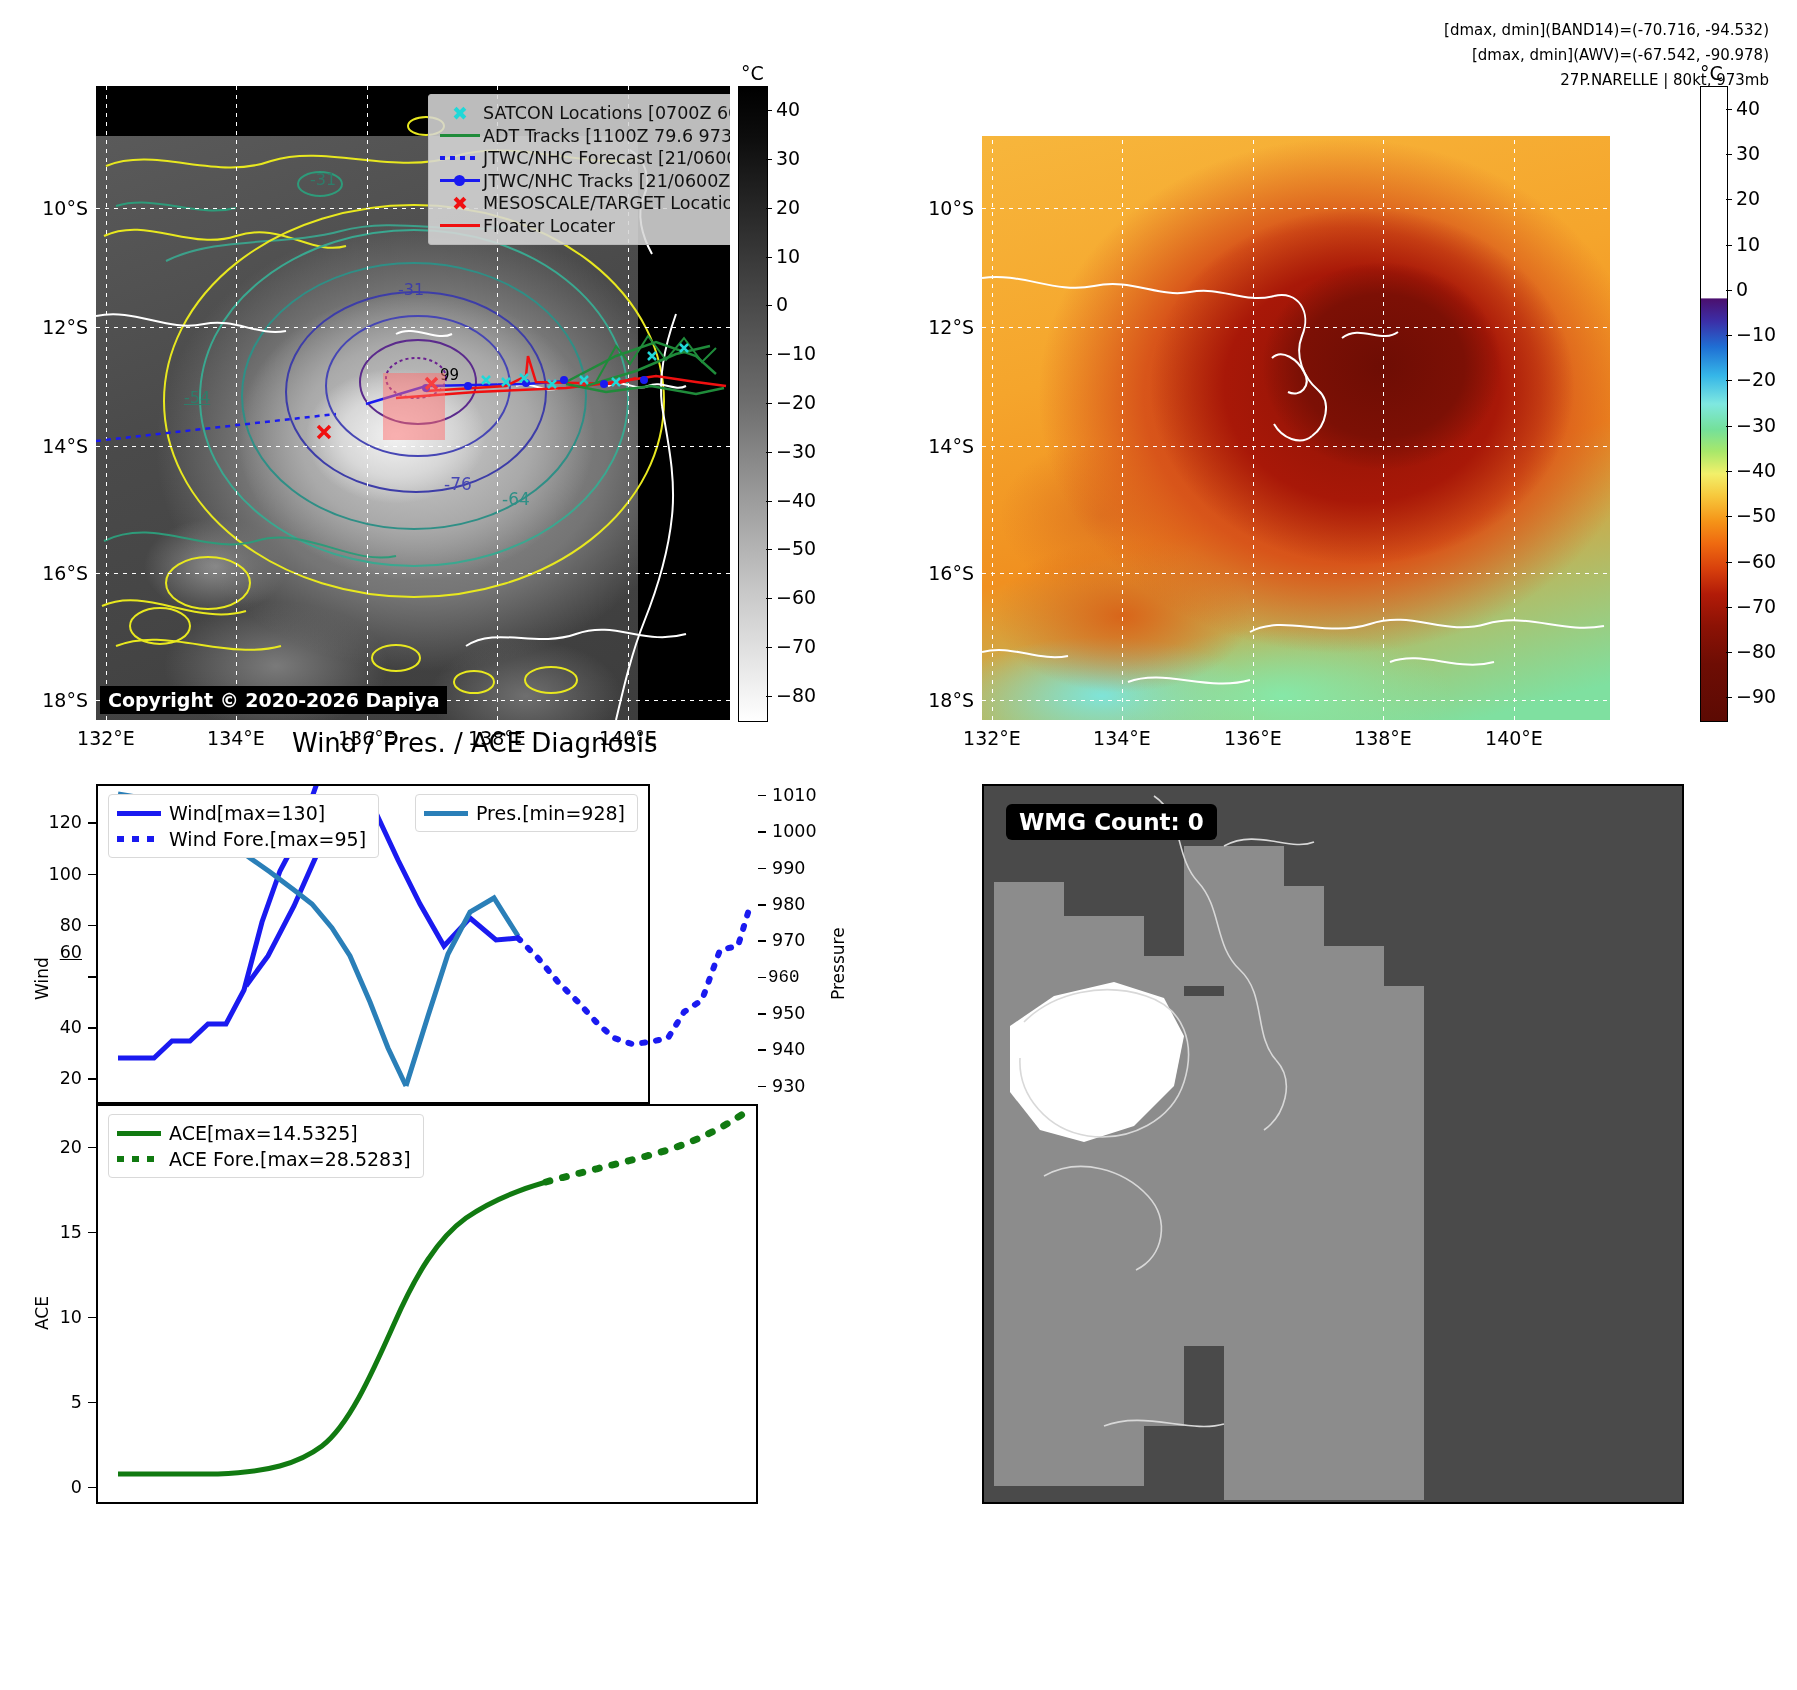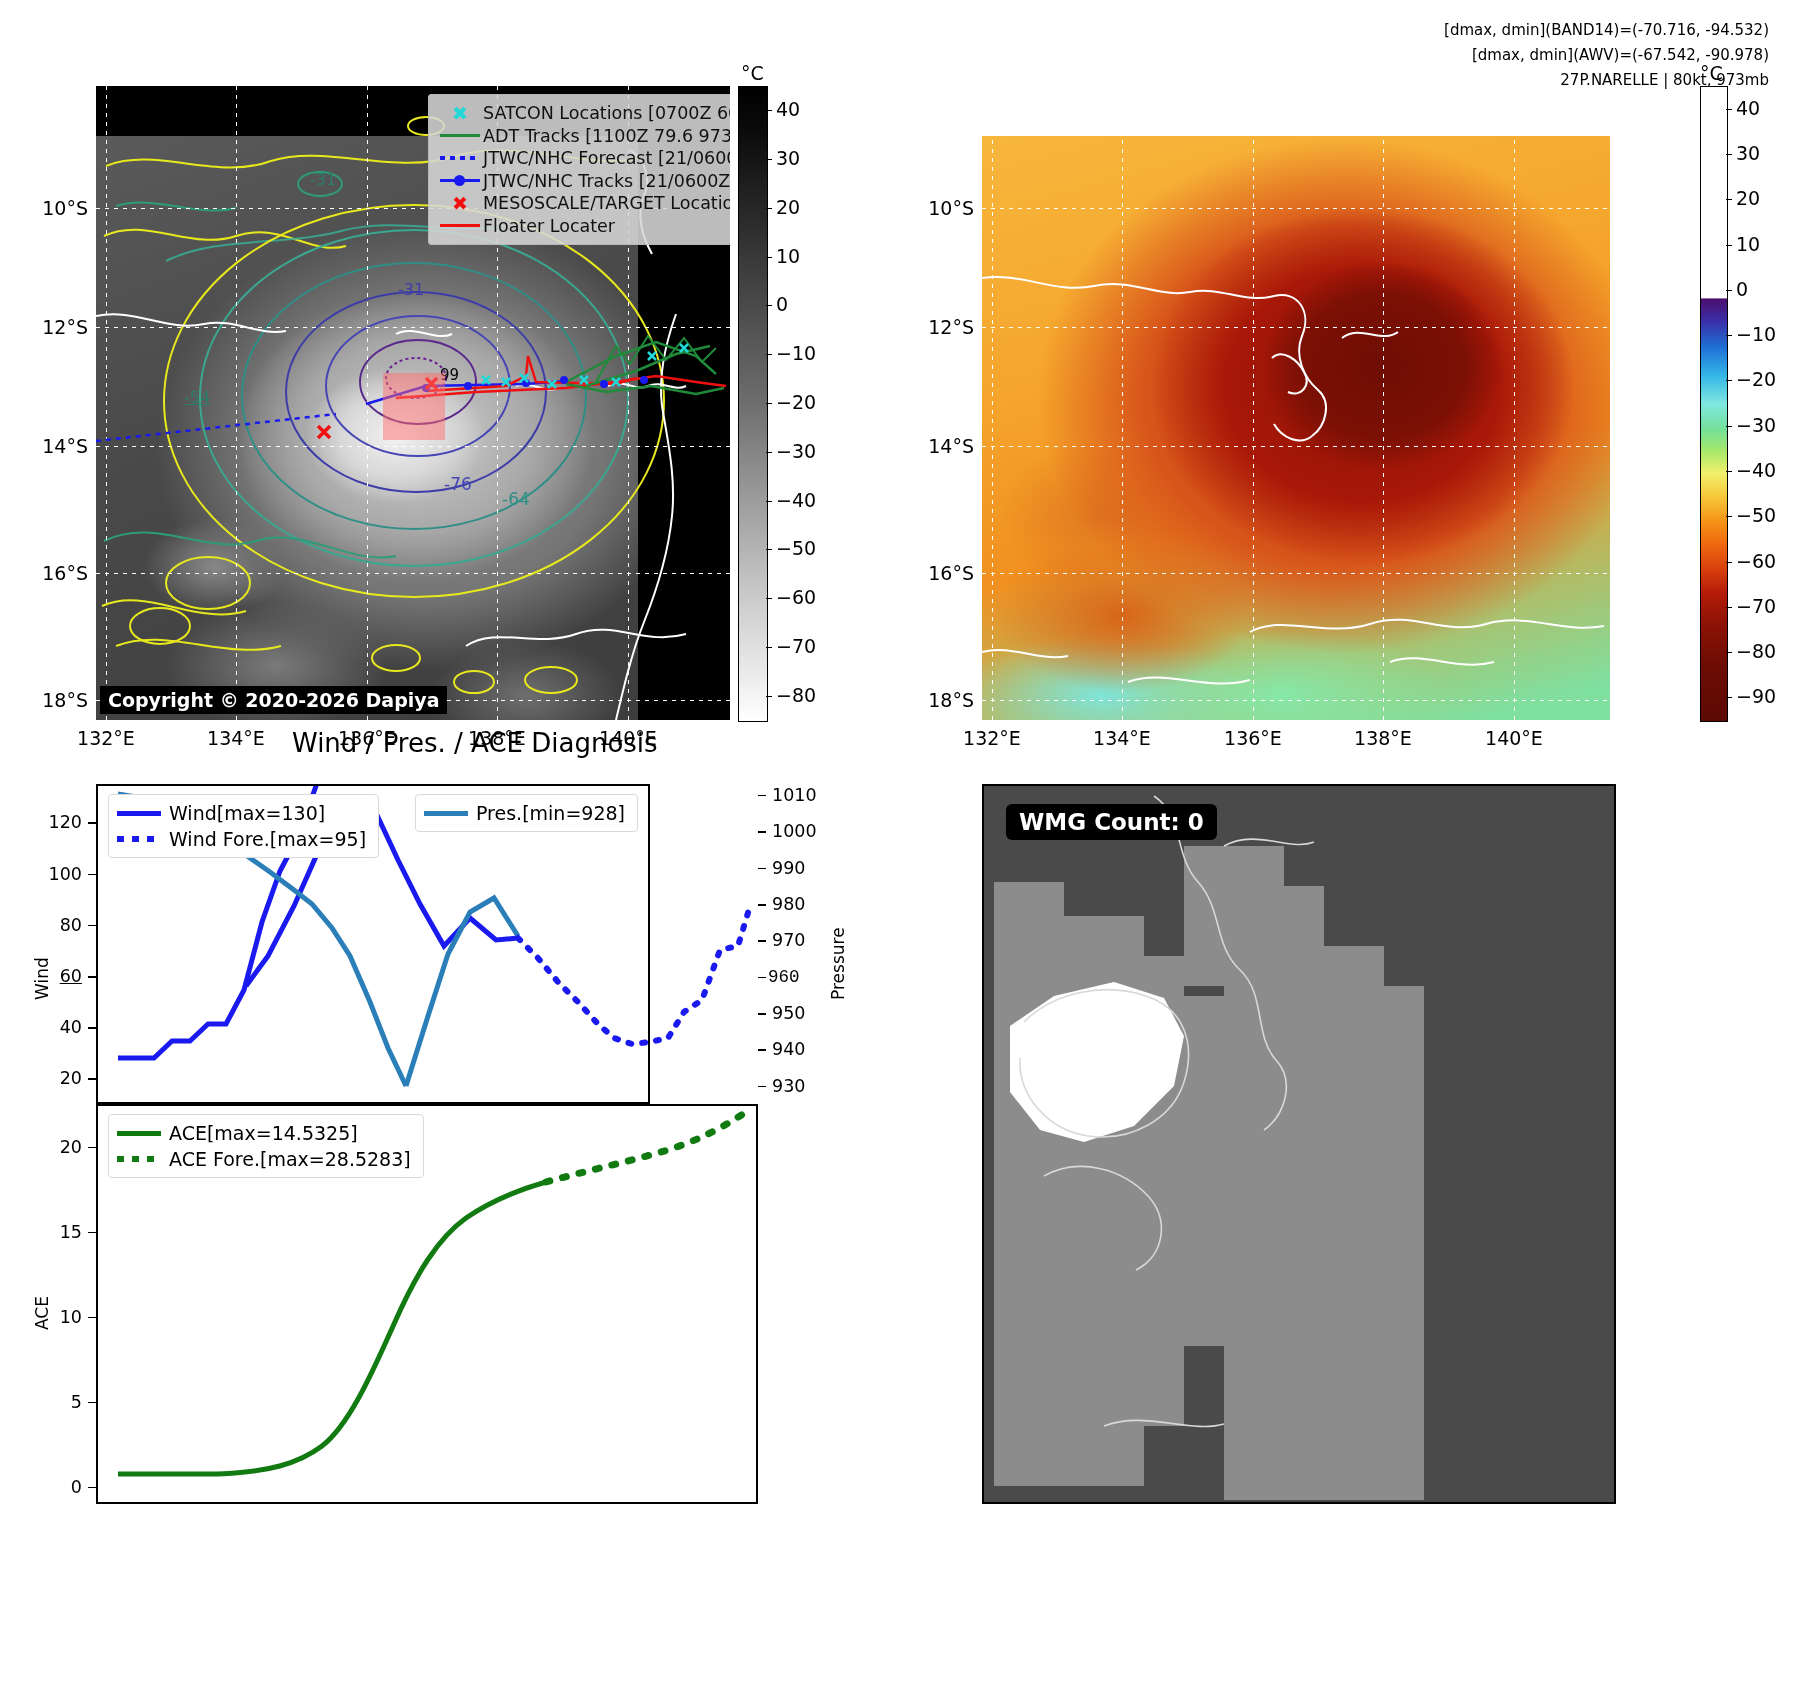--- a/index.html
+++ b/index.html
@@ -106,21 +106,21 @@
   .tickmark{position:absolute;height:1.5px;background:#000;width:8px;}
 
   .chart-legend{position:absolute;background:#fff;border:1px solid #d9d9d9;border-radius:4px;
     padding:5px 12px 5px 8px;font-size:19px;line-height:26px;z-index:20;}
   .chart-legend .row{display:flex;align-items:center;height:26px;}
   .chart-legend .key{width:52px;flex:0 0 52px;display:flex;align-items:center;}
   .cl-line{width:44px;height:5px;}
   .cl-dots{width:44px;height:6px;background-image:repeating-linear-gradient(90deg,currentColor 0 7px,transparent 7px 15px);}
 
   
-  #wmg-panel{left:982px;top:784px;width:634px;height:720px;background:#4a4a4a;overflow:hidden;}
+  #wmg-panel{left:982px;top:784px;width:702px;height:720px;background:#4a4a4a;overflow:hidden;}
   #wmg-badge{position:absolute;left:22px;top:18px;background:#000;color:#fff;font-weight:bold;
     font-size:23px;padding:5px 13px;border-radius:6px;z-index:30;}
 </style>
 </head>
 <body>
 
 <div class="abs" id="title-block">
 </div>
 
 <div class="abs" id="header-right">
@@ -423,21 +423,21 @@
 </div>
 
 <div class="ylab" style="left:32px;top:1000px;">Wind</div>
 <div class="ylab" style="left:828px;top:1000px;">Pressure</div>
 <div id="wind-yticks">
     <div class="tickmark" style="left: 88px; top: 1078.4px;"></div>
     <div class="tick-lab l" style="left: 20px; top: 1078.4px; width: 62px;">20</div>
     <div class="tickmark" style="left: 88px; top: 1027.2px;"></div>
     <div class="tick-lab l" style="left: 20px; top: 1027.2px; width: 62px;">40</div>
     <div class="tickmark" style="left: 88px; top: 976px;"></div>
-    <div class="tick-lab l" style="left: 20px; top: 976px; width: 62px; text-decoration: underline;">60</div>
+    <div class="tick-lab l" style="left: 20px; top: 952px; width: 62px; text-decoration: underline;">60</div>
     <div class="tickmark" style="left: 88px; top: 924.8px;"></div>
     <div class="tick-lab l" style="left: 20px; top: 924.8px; width: 62px;">80</div>
     <div class="tickmark" style="left: 88px; top: 873.6px;"></div>
     <div class="tick-lab l" style="left: 20px; top: 873.6px; width: 62px;">100</div>
     <div class="tickmark" style="left: 88px; top: 822.4px;"></div>
     <div class="tick-lab l" style="left: 20px; top: 822.4px; width: 62px;">120</div>
   </div>
 <div id="pres-yticks">
     <div class="tickmark" style="left: 758px; top: 1085.82px;"></div>
     <div class="tick-lab r" style="left: 772px; top: 1085.82px; width: 62px;">930</div>

